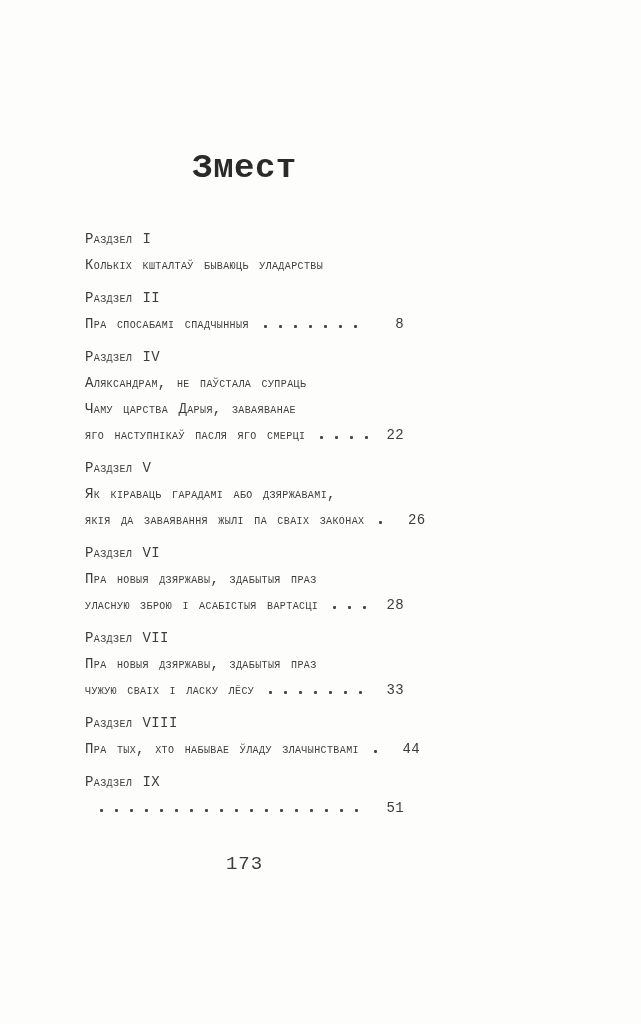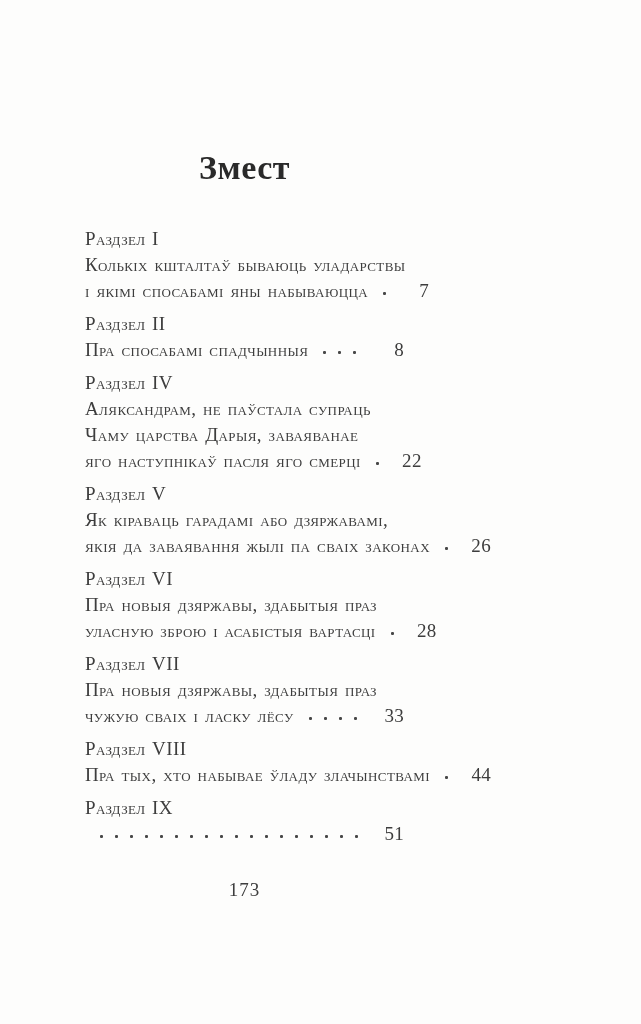--- a/index.html
+++ b/index.html
@@ -13,32 +13,33 @@
     font-family: "Liberation Serif", "DejaVu Serif", serif;
     color: #3d3d3d;
     overflow: hidden;
     position: relative;
   }
   .page {
     box-sizing: border-box;
     width: 510px;
     height: 1024px;
     padding: 150px 106px 0 85px;
+    font-family: Liberation Mono, monospace;
   }
   .title {
     font-size: 34px;
     line-height: 36px;
     font-weight: bold;
     text-align: center;
     color: #2a2a2a;
     letter-spacing: 0.5px;
     margin: 0 0 40px 0;
   }
   .toc {
-    font-size: 19px;
+    font-size: 14px;
     line-height: 26px;
     font-variant: small-caps;
     letter-spacing: 0.4px;
     word-spacing: 1.5px;
   }
   .entry {
     margin: 0 0 7px 0;
   }
   .entry-chapter {
     white-space: nowrap;
@@ -84,25 +85,20 @@
 <body>
 
 <div class="page">
   <h1 class="title">Змест</h1>
 
   <div class="toc">
   <div class="entry">
     <div class="entry-chapter">Раздзел I</div>
     <div>
           <div class="entry-line">Колькіх кшталтаў бываюць уладарствы</div>
-          <div class="entry-line leader-row">
-            <span class="line-text">і якімі спосабамі яны набываюцца</span>
-            <span class="dots"></span>
-            <span class="pagenum">7</span>
-          </div>
         </div>
   </div>
 
   <div class="entry">
     <div class="entry-chapter">Раздзел II</div>
     <div>
           <div class="entry-line leader-row">
             <span class="line-text">Пра спосабамі спадчынныя</span>
             <span class="dots"></span>
             <span class="pagenum">8</span>

